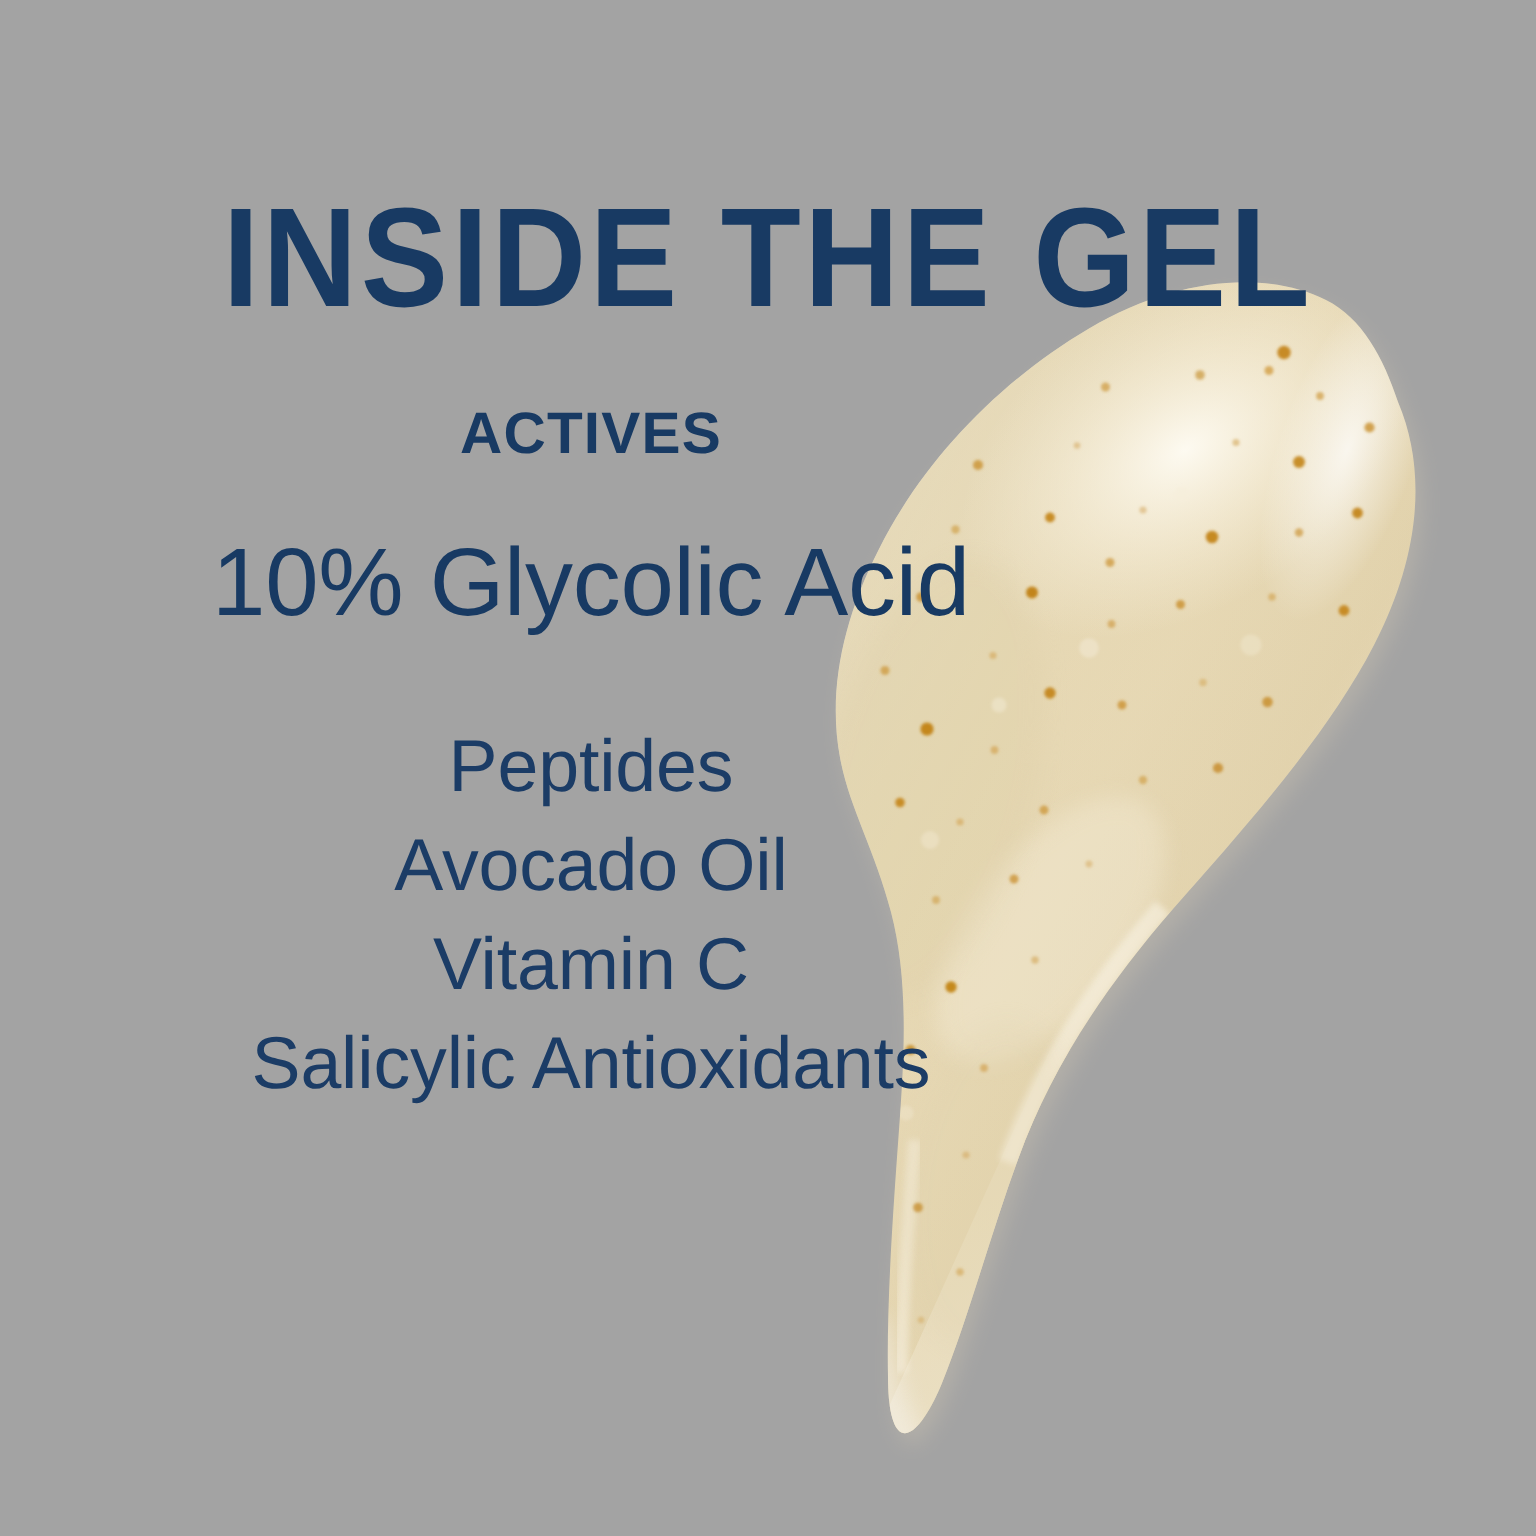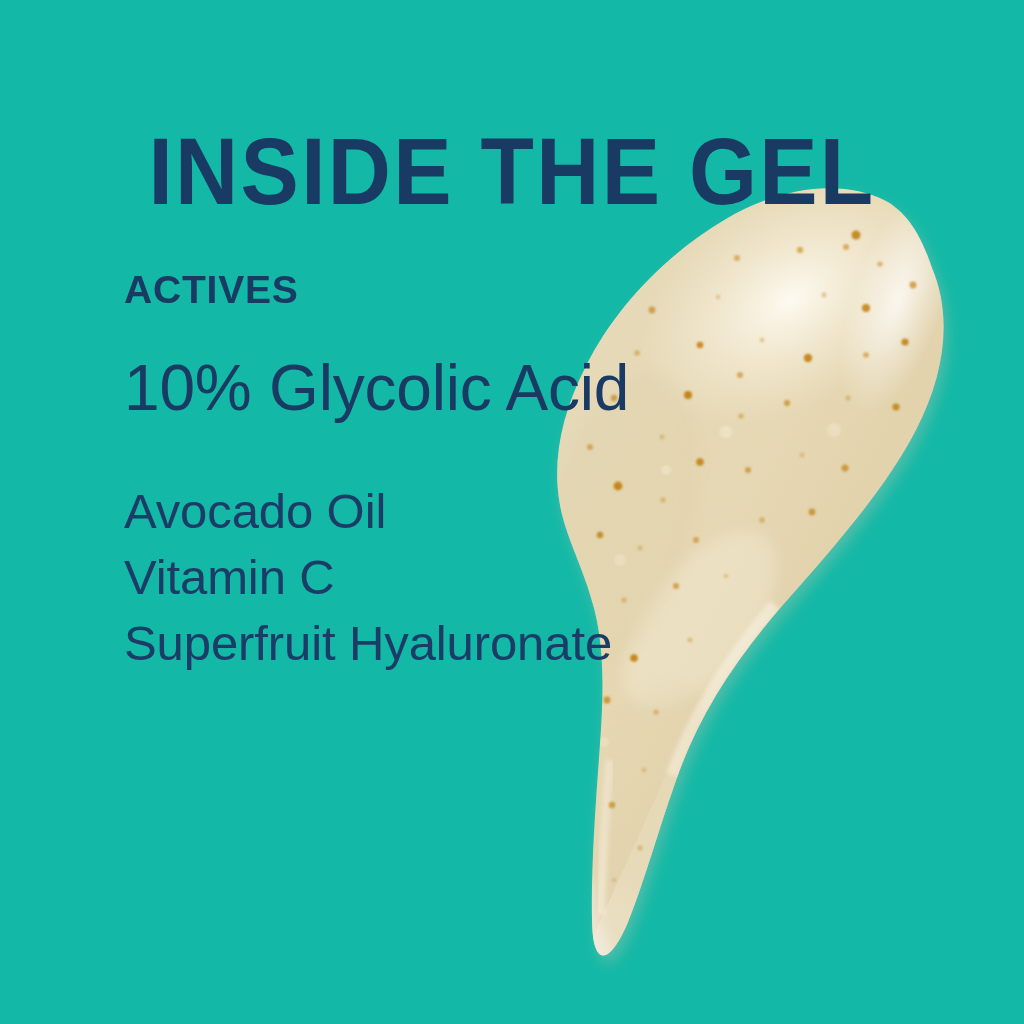--- a/index.html
+++ b/index.html
@@ -51,24 +51,25 @@
     letter-spacing: 2.5px;
     white-space: nowrap;
     font-family: "Liberation Sans Narrow", "Liberation Sans", "DejaVu Sans", sans-serif;
     transform: scaleX(0.93);
     transform-origin: 50% 50%;
   }
 
   
   #content-column {
     position: absolute;
-    left: 124px;
+    left: 114px;
     top: 270px;
     width: 560px;
     color: #183A63;
+    text-align: center;
   }
 
   #actives-heading {
     font-size: 39px;
     font-weight: 700;
     letter-spacing: 0.8px;
     line-height: 1.0;
     margin: 0 0 4px 0;
     color: #183A63;
   }
@@ -97,21 +98,21 @@
     font-weight: 400;
     line-height: 66px;
     letter-spacing: -0.1px;
     white-space: nowrap;
     color: #1B3C66;
   }
 </style>
 </head>
 <body>
 
-<div id="page" style="background: #14b8a6;">
+<div id="page" style="background: #a3a3a3;">
 
   <div id="gel-swatch-layer">
     <svg viewBox="0 0 1024 1024" xmlns="http://www.w3.org/2000/svg">
       <defs>
         <linearGradient id="gelBody" x1="0.15" y1="0.1" x2="0.9" y2="0.95">
           <stop offset="0%" stop-color="#EFE6CC"></stop>
           <stop offset="28%" stop-color="#E9DBB8"></stop>
           <stop offset="58%" stop-color="#E4D5B0"></stop>
           <stop offset="82%" stop-color="#EDE3C8"></stop>
           <stop offset="100%" stop-color="#F2EADA"></stop>
@@ -301,20 +302,21 @@
 
   <div id="content-column">
 
     <h2 id="actives-heading">ACTIVES</h2>
 
     <ul id="actives-list">
       <li>10% Glycolic Acid</li>
     </ul>
 
     <ul id="ingredients-list">
+      <li>Peptides</li>
       <li>Avocado Oil</li>
       <li>Vitamin C</li>
-      <li>Superfruit Hyaluronate</li>
+      <li>Salicylic Antioxidants</li>
     </ul>
 
   </div>
 
 </div>
 
 </body></html>

